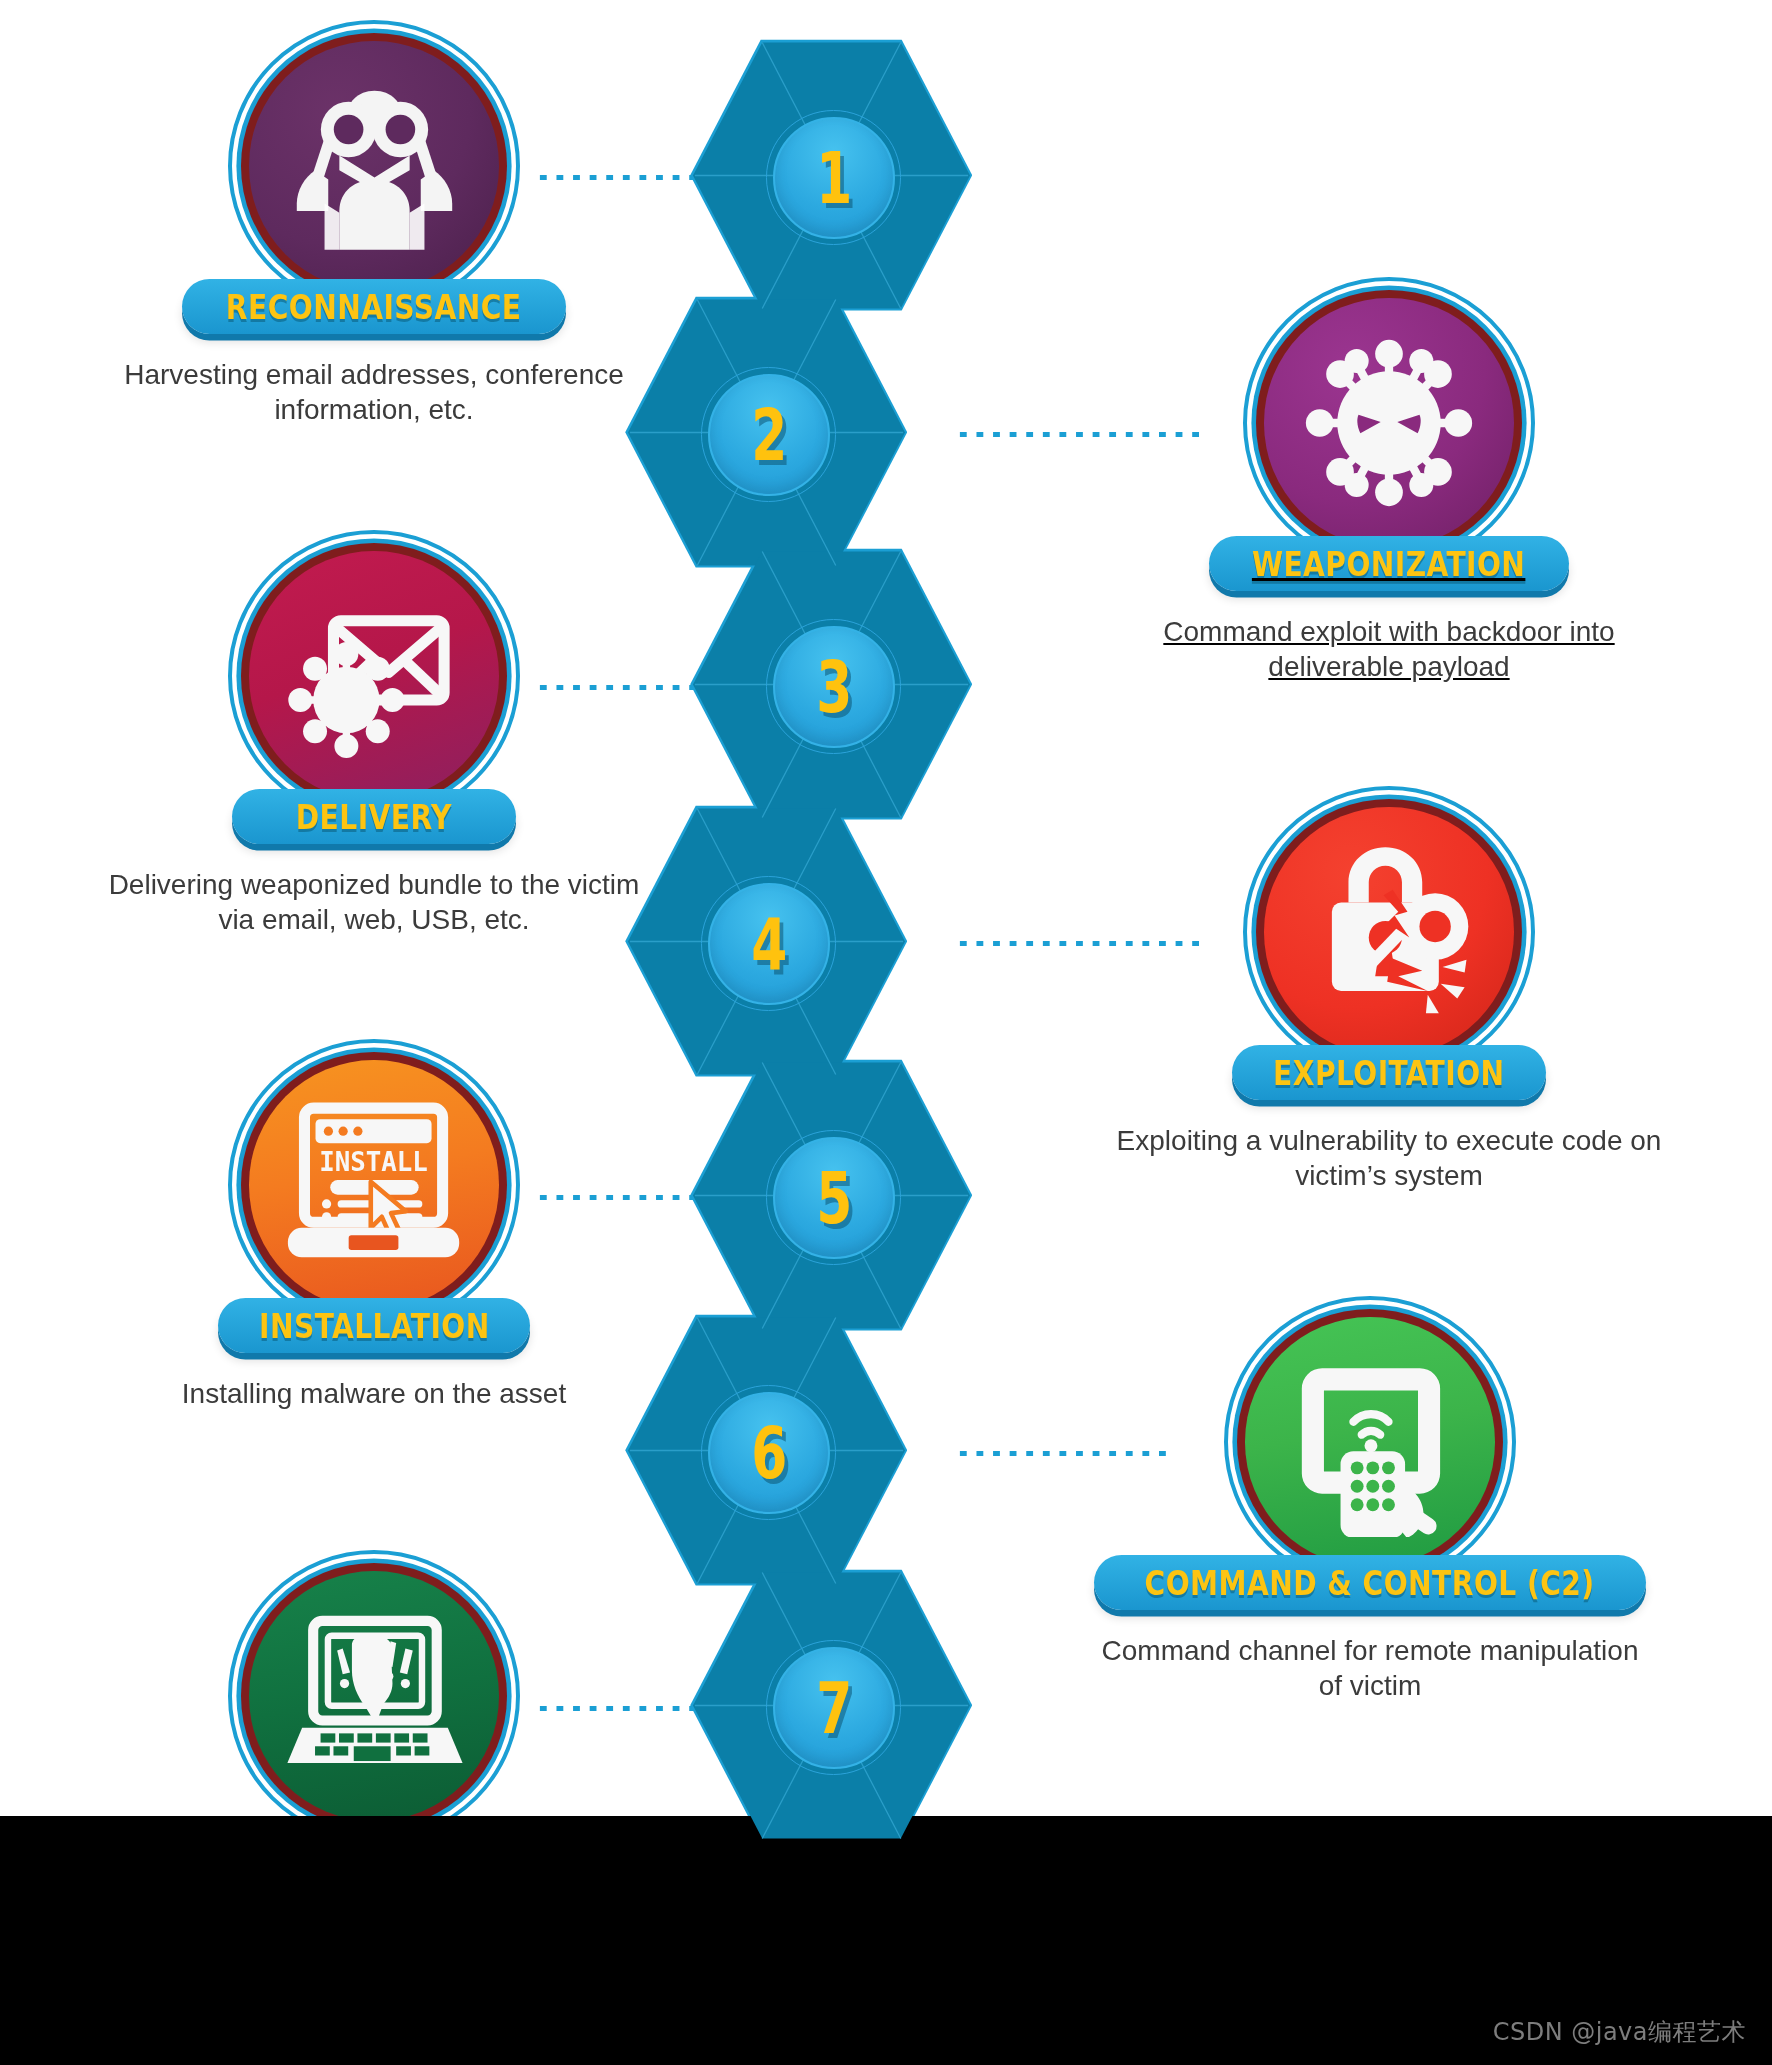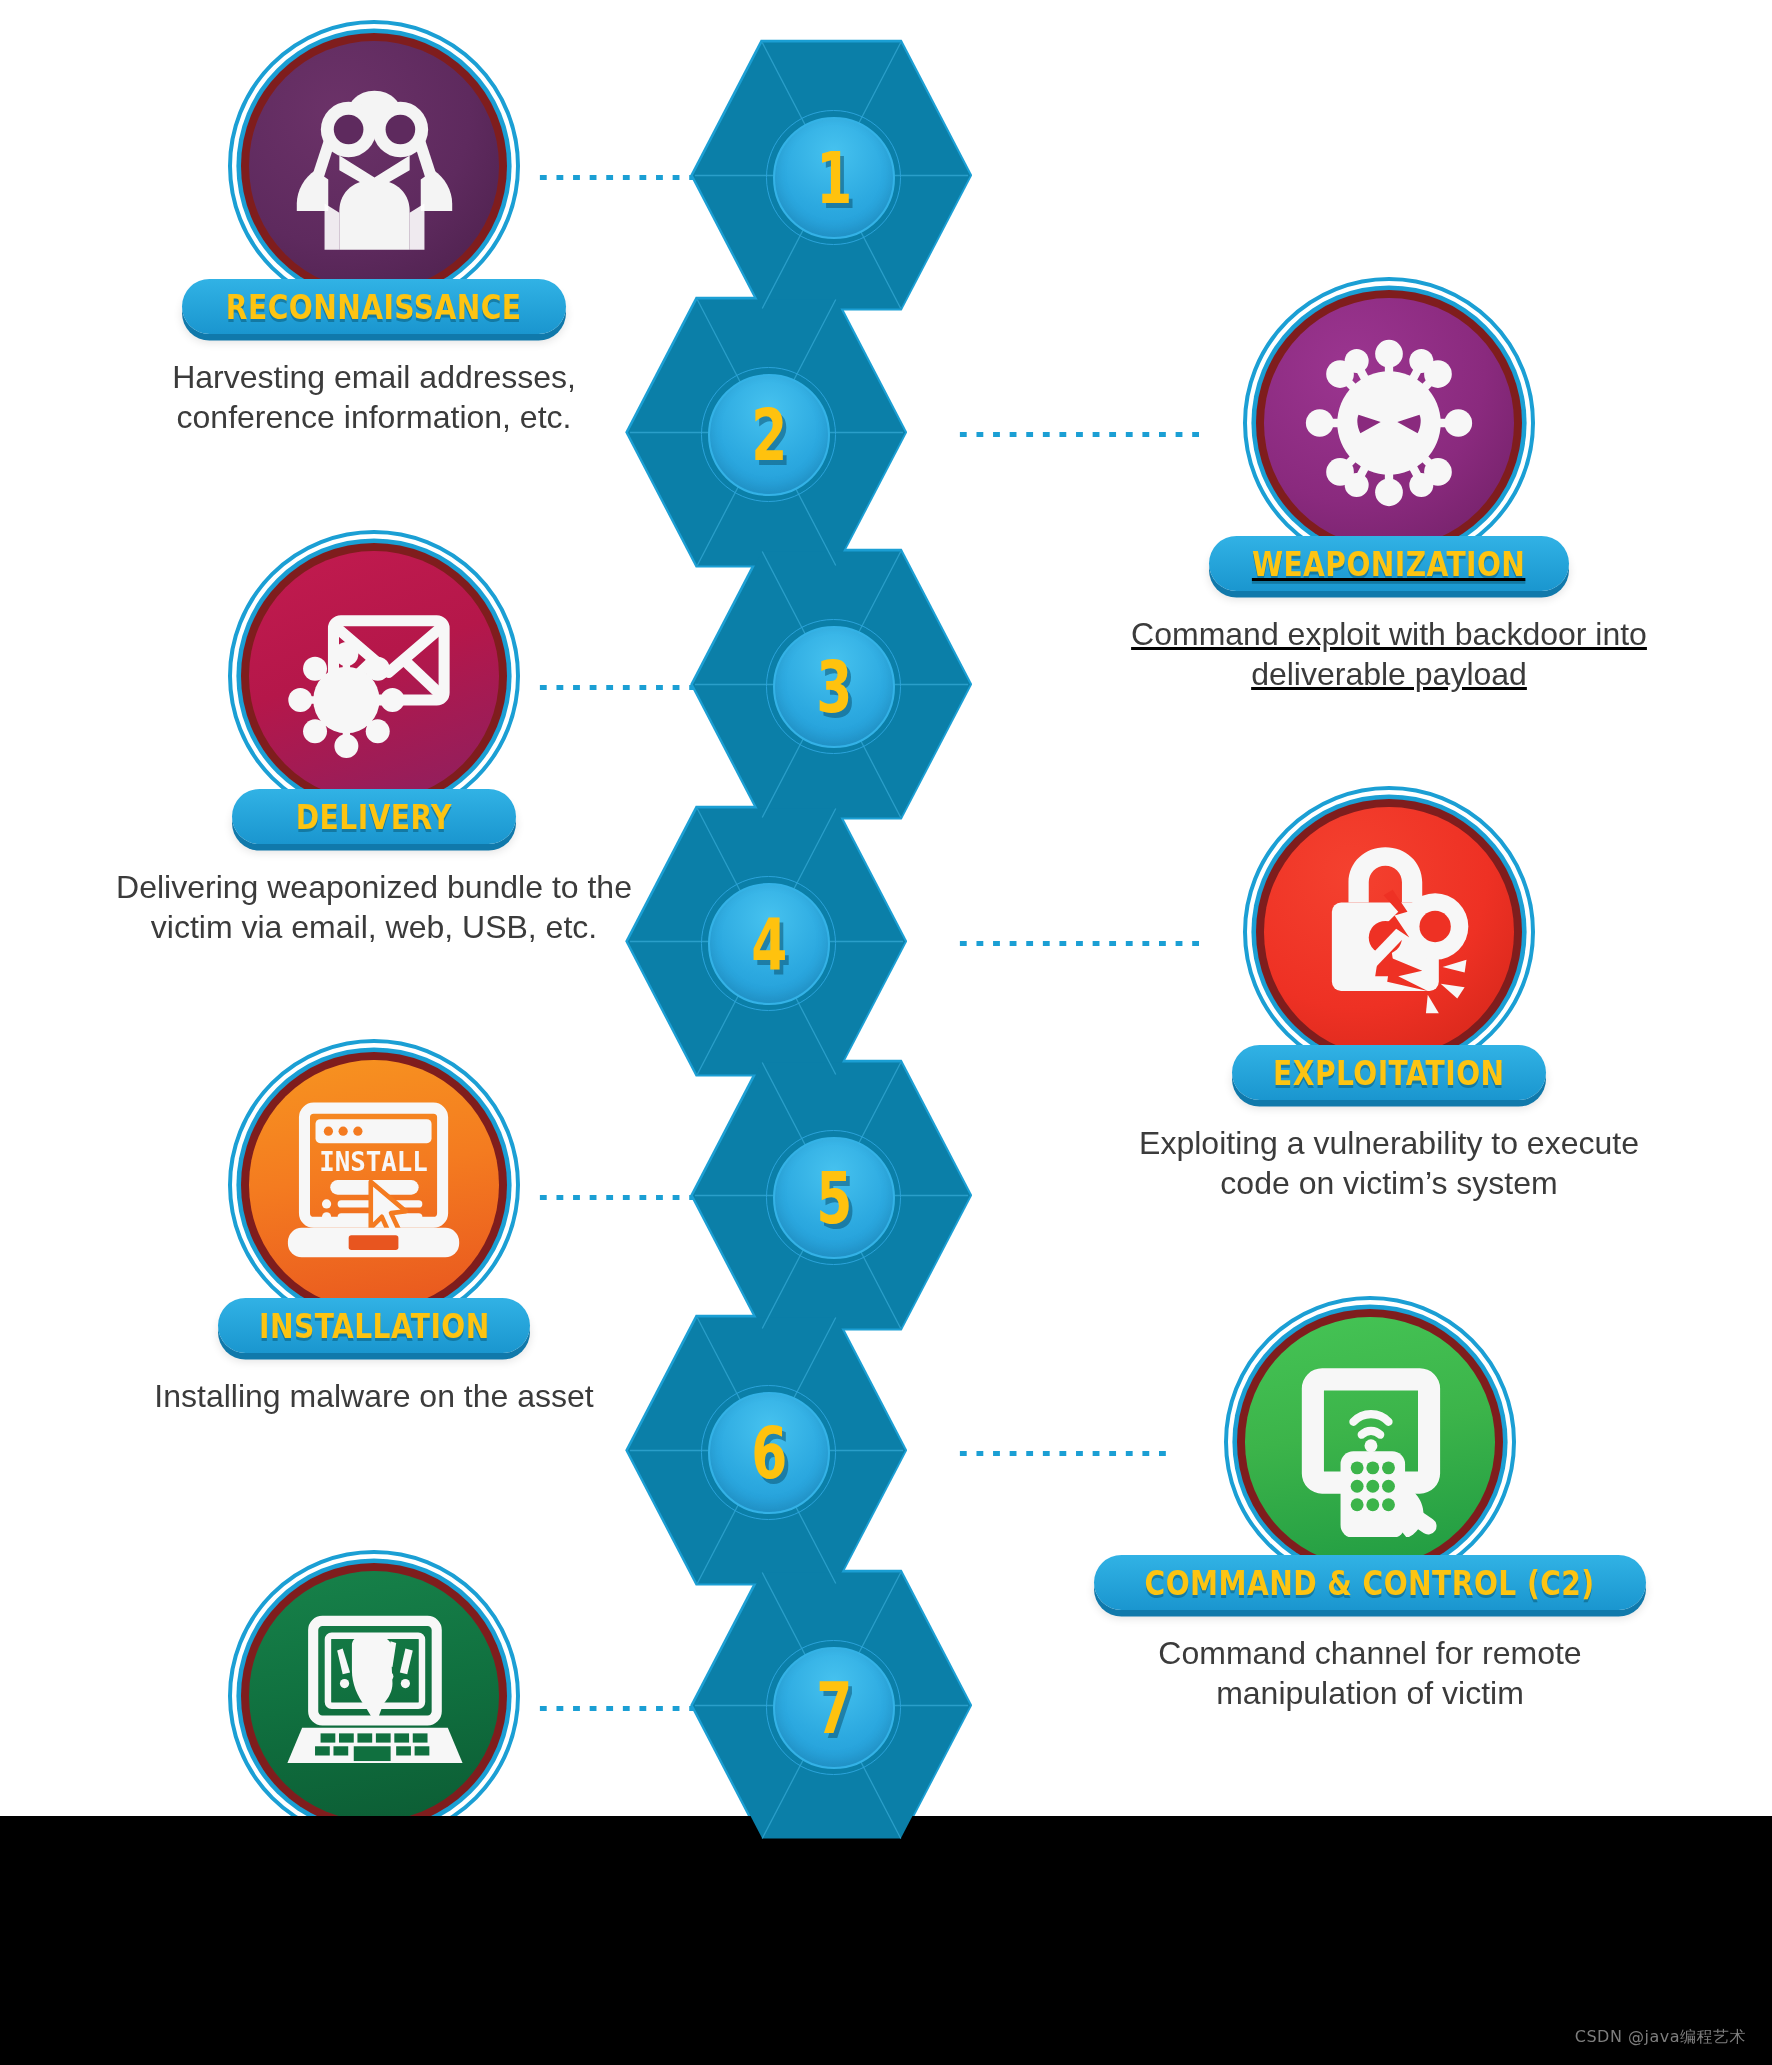--- a/index.html
+++ b/index.html
@@ -86,30 +86,30 @@
   }
   .pilltxt{
     font-family:"DejaVu Sans Condensed","Liberation Sans", sans-serif;
     font-weight:bold;font-size:34px;letter-spacing:0.5px;color:#fdc412;
     text-shadow:0 2.8px 0 rgba(10,92,124,0.55);
     transform:scaleX(0.92);white-space:nowrap;
   }
   .caption{
     margin:24px auto 0 auto;text-align:center;
     font-family:"Liberation Sans", sans-serif;
-    font-size:32px;line-height:1.24;color:#3b3b3b;font-weight:400;
+    font-size:28px;line-height:1.24;color:#3b3b3b;font-weight:400;
     max-width:554px;
   }
 
   
   #blackbar{position:absolute;left:0;top:1816px;width:1772px;height:249px;background:#000;}
   #watermark{
     position:absolute;right:26px;bottom:16.6px;
     font-family:"DejaVu Sans","Liberation Sans", sans-serif;
-    font-size:16px;color:#7d7d7d;letter-spacing:0.5px;white-space:nowrap;
+    font-size:24px;color:#7d7d7d;letter-spacing:0.5px;white-space:nowrap;
   }
   svg{display:block;}
 </style>
 </head>
 <body>
 
 <div id="stage">
 
   <div class="dotline" style="left:535px;top:175px;width:194px;"></div>
   <div class="dotline" style="left:955px;top:432px;width:245px;"></div>

